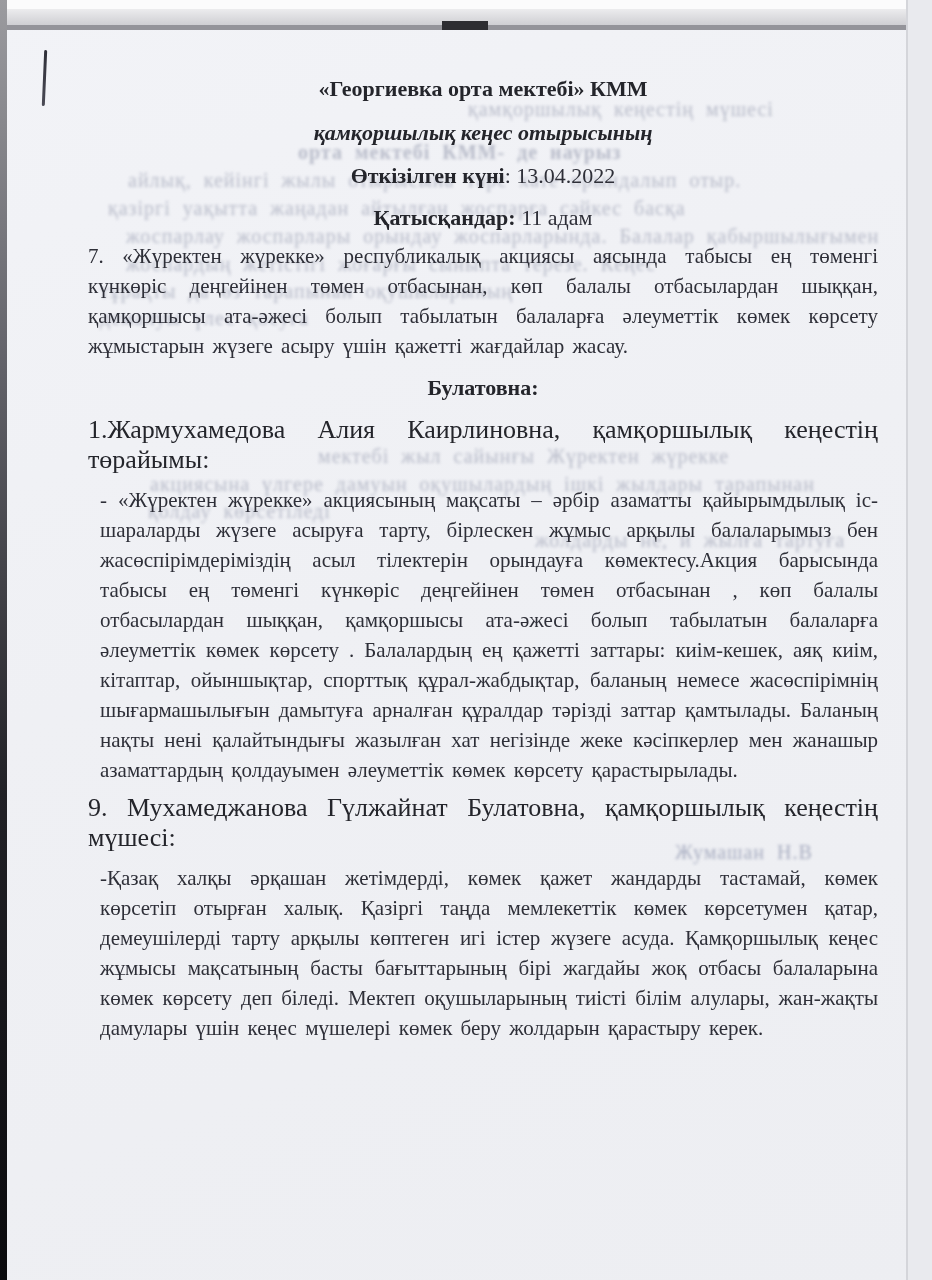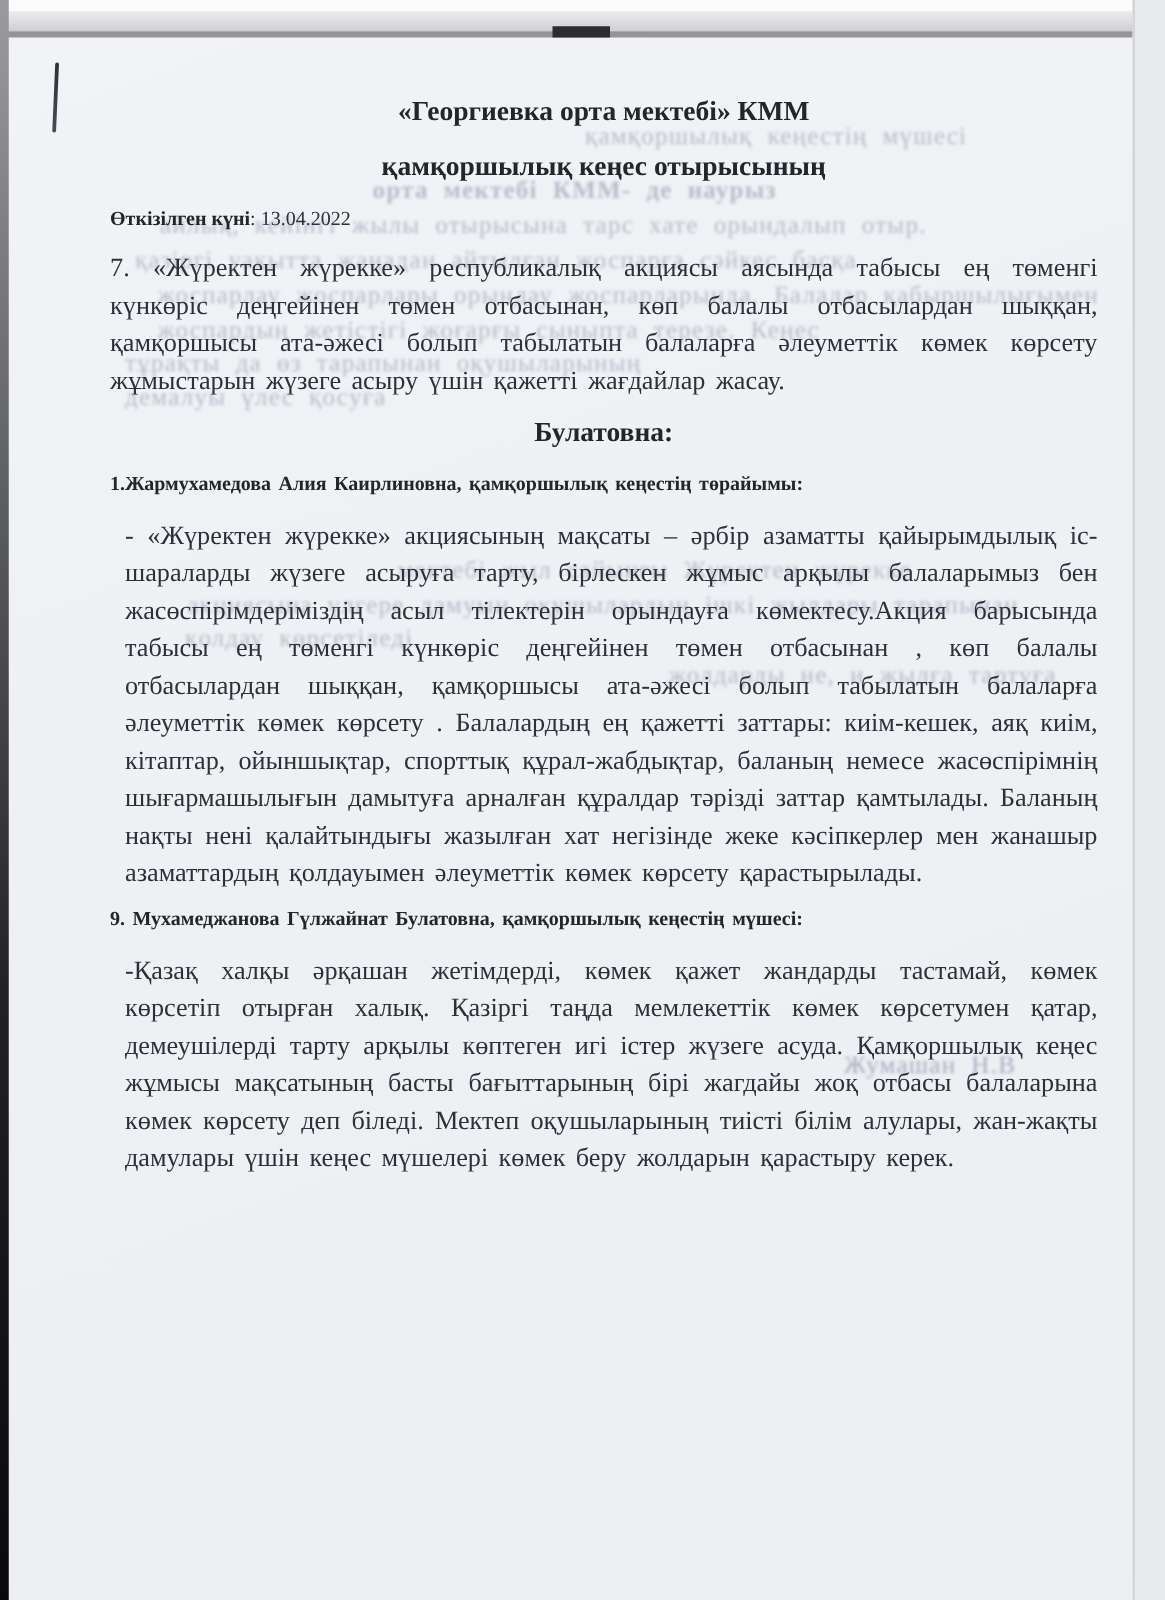--- a/index.html
+++ b/index.html
@@ -47,31 +47,31 @@
   .bt11 { left:148px; top:499px; width:300px; }
   .bt12 { left:535px; top:528px; width:340px; }
   .bt13 { left:675px; top:840px; width:190px; color:rgba(120,128,158,0.6); }
   
   .content {
     position:absolute; left:88px; top:0; width:790px; z-index:2;
     color:#2e2f38; font-size:21px; line-height:30px;
   }
   .heading { text-align:center; font-weight:bold; font-size:22px; color:#24252b; }
   .h-org      { margin:74px 0 0 0; }
-  .h-sub      { margin:14px 0 0 0; }
+  .h-sub      { margin:14px 0 0 0;font-style:italic; }
   .h-num      { margin:13px 0 0 0; }
-  .meta       { margin:13px 0 0 0; font-size:16px; }
+  .meta       { margin:13px 0 0 0; font-size:22px;text-align:center; }
   .meta + .meta { margin-top:12px; }
   .meta .lbl  { font-weight:bold; color:#24252b; }
   .h-agenda   { margin:17px 0 0 0; }
   .para {
     margin:8px 0 0 0; text-align:justify; word-spacing:3px; text-justify:inter-word;
   }
   .h-heard    { margin:12px 0 0 0; }
-  .speaker-h  { margin:12px 0 0 0; font-weight:bold; font-size:16px; color:#24252b;
+  .speaker-h  { margin:12px 0 0 0; font-weight:normal; font-size:26px; color:#24252b;
                 text-align:justify; word-spacing:2px; }
   .speech     { margin:10px 0 0 12px; }
   .sp2 .speaker-h { margin-top:8px; }
 </style>
 </head>
 <body>
 
 <div class="scan">
 
   <div class="top-white"></div>
@@ -100,20 +100,24 @@
 
     <div class="heading h-org">«Георгиевка орта мектебі» КММ</div>
 
     <div class="heading h-sub">қамқоршылық кеңес отырысының</div>
 
 
     <div class="meta">
       <span class="lbl">Өткізілген күні</span><span>: 13.04.2022</span>
     </div>
 
+    <div class="meta">
+      <span class="lbl">Қатысқандар:</span>
+      <span>11 адам</span>
+    </div>
 
 
     <p class="para">7.  «Жүректен жүрекке» республикалық акциясы аясында табысы ең төменгі күнкөріс деңгейінен төмен отбасынан,  көп балалы отбасылардан шыққан, қамқоршысы ата-әжесі болып табылатын  балаларға әлеуметтік көмек көрсету жұмыстарын  жүзеге асыру үшін қажетті жағдайлар жасау.</p>
 
     <div class="heading h-heard">Булатовна:</div>
 
     <div class="sp1">
       <div class="speaker-h">1.Жармухамедова Алия Каирлиновна, қамқоршылық кеңестің төрайымы:</div>
       <p class="para speech">- «Жүректен жүрекке» акциясының мақсаты – әрбір азаматты қайырымдылық іс-шараларды  жүзеге асыруға тарту, бірлескен жұмыс арқылы балаларымыз бен жасөспірімдеріміздің асыл тілектерін орындауға көмектесу.Акция барысында  табысы ең төменгі күнкөріс деңгейінен төмен отбасынан , көп балалы отбасылардан шыққан, қамқоршысы ата-әжесі болып табылатын балаларға әлеуметтік көмек көрсету . Балалардың ең қажетті заттары: киім-кешек, аяқ киім, кітаптар, ойыншықтар, спорттық құрал-жабдықтар, баланың немесе жасөспірімнің шығармашылығын дамытуға арналған құралдар тәрізді заттар қамтылады. Баланың  нақты нені қалайтындығы жазылған хат негізінде жеке кәсіпкерлер мен жанашыр азаматтардың қолдауымен әлеуметтік көмек көрсету қарастырылады.</p>
     </div>

